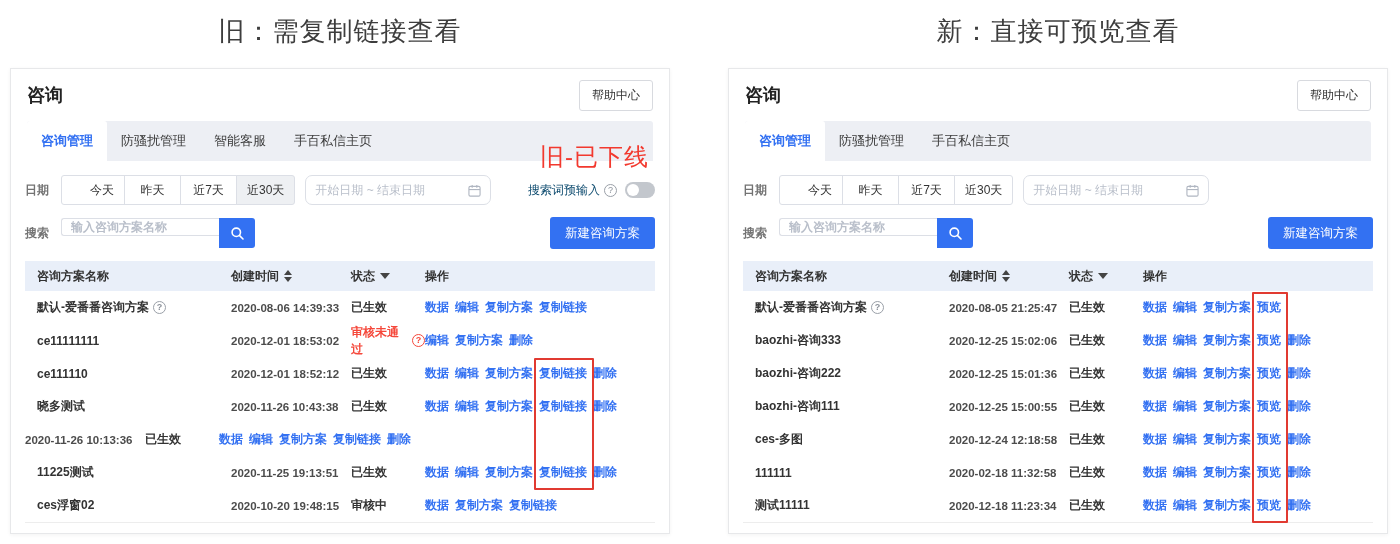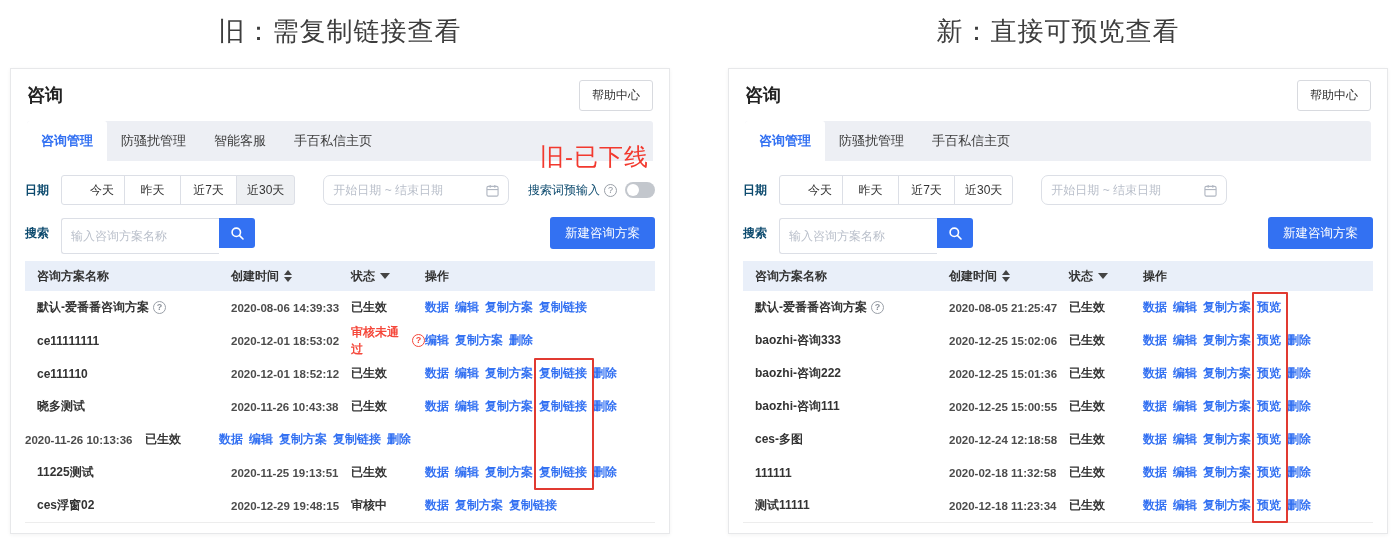--- a/index.html
+++ b/index.html
@@ -30,47 +30,47 @@
     border: 1px solid #d8dadf; border-radius: 3px; padding: 6px 12px; cursor: pointer;
   }
 
   .tab-bar { position: relative; margin: 0 16px; height: 40px; background: #edeff4; border-radius: 3px 3px 0 0; display: flex; }
   .tab { padding: 0 14px; display: flex; align-items: center; font-size: 13px; color: #3c3c3c; cursor: pointer; white-space: nowrap; }
   .tab.active { background: #fff; color: #3371f2; font-weight: 700; border-radius: 3px 3px 0 0; }
   .annotation { position: absolute; right: 4px; top: 16px; height: 40px; display: flex; align-items: center; font-size: 24px; color: #f2392e; font-weight: 500; letter-spacing: 1px; }
 
   .filters { padding: 14px 14px 0; }
   .frow { display: flex; align-items: center; height: 30px; margin-bottom: 13px; }
-  .flabel { font-size: 12px; font-weight: 700; color: #0c4a6e; margin-right: 12px; white-space: nowrap; }
+  .flabel { font-size: 12px; font-weight: 700; color: #737373; margin-right: 12px; white-space: nowrap; }
   .btn-group { display: flex; }
   .preset {
     font-family: inherit; min-width: 57px; height: 30px; border: 1px solid #dcdfe6; background: #fff;
     color: #333; font-size: 12px; margin-left: -1px; cursor: pointer; padding: 0 10px; white-space: nowrap;
   }
   .preset:first-child { margin-left: 0; border-radius: 3px 0 0 3px; padding-left: 28px; }
   .preset:last-child { border-radius: 0 3px 3px 0; }
   .preset.selected { background: #eef0f3; }
   .date-input {
-    margin-left: 28px; width: 186px; height: 30px; border: 1px solid #dcdfe6; border-radius: 7px;
+    margin-left: 10px; width: 186px; height: 30px; border: 1px solid #dcdfe6; border-radius: 7px;
     display: flex; align-items: center; justify-content: space-between; padding: 0 9px;
     color: #b9bfca; font-size: 12px; cursor: text; white-space: nowrap;
   }
   .preinput { margin-left: auto; display: none; align-items: center; font-size: 12px; color: #0c4a6e; }
   .qcircle {
     display: inline-flex; width: 13px; height: 13px; border: 1px solid #9aa0a8; border-radius: 50%;
     align-items: center; justify-content: center; font-size: 9px; color: #8b919a; margin-left: 4px; flex: none;
   }
   .qcircle::after { content: "?"; line-height: 1; }
   .toggle { width: 30px; height: 16px; background: #c3c7cd; border-radius: 8px; margin-left: 8px; position: relative; cursor: pointer; flex: none; }
   .toggle .knob { position: absolute; left: 2px; top: 2px; width: 12px; height: 12px; background: #fff; border-radius: 50%; }
 
   .search-box { display: flex; height: 30px; }
   .search-input {
     font-family: inherit; width: 158px; height: 15px; border: 1px solid #dcdfe6; border-right: none;
-    border-radius: 3px 0 0 3px; padding: 17px 9px; font-size: 12px; color: #333; outline: none;
+    border-radius: 3px 0 0 3px; padding: 8px 9px; font-size: 12px; color: #333; outline: none; font-weight: bold;
   }
   .search-input::placeholder { color: #b9bfca; }
   .search-btn { width: 36px; height: 30px; background: #3371f2; border: none; border-radius: 0 3px 3px 0; cursor: pointer; display: flex; align-items: center; justify-content: center; }
   .create-btn {
     font-family: inherit; margin-left: auto; height: 32px; background: #3371f2; color: #fff; border: none;
     border-radius: 3px; font-size: 12.5px; padding: 0 15px; cursor: pointer; white-space: nowrap;
   }
 
   .table { margin: 1px 14px 0; font-size: 12px; }
   .t-head { display: flex; align-items: center; height: 30px; background: #e9eff9; font-weight: 700; color: #333; }
@@ -274,21 +274,21 @@
                 <a class="act">复制方案</a>
                 <a class="act">复制链接</a>
                 <a class="act">删除</a>
               </div>
   </div>
             <div class="t-row">
     <div class="t-cell c-name">
       <span>ces浮窗02</span>
 
     </div>
-    <div class="t-cell c-time">2020-12-29 19:48:15</div>
+    <div class="t-cell c-time">2020-10-20 19:48:15</div>
     <div class="t-cell c-status">
       <span class="st-lbl">审核中</span>
 
     </div>
     <div class="t-cell c-actions">
                 <a class="act">数据</a>
                 <a class="act">复制方案</a>
                 <a class="act">复制链接</a>
               </div>
   </div>

